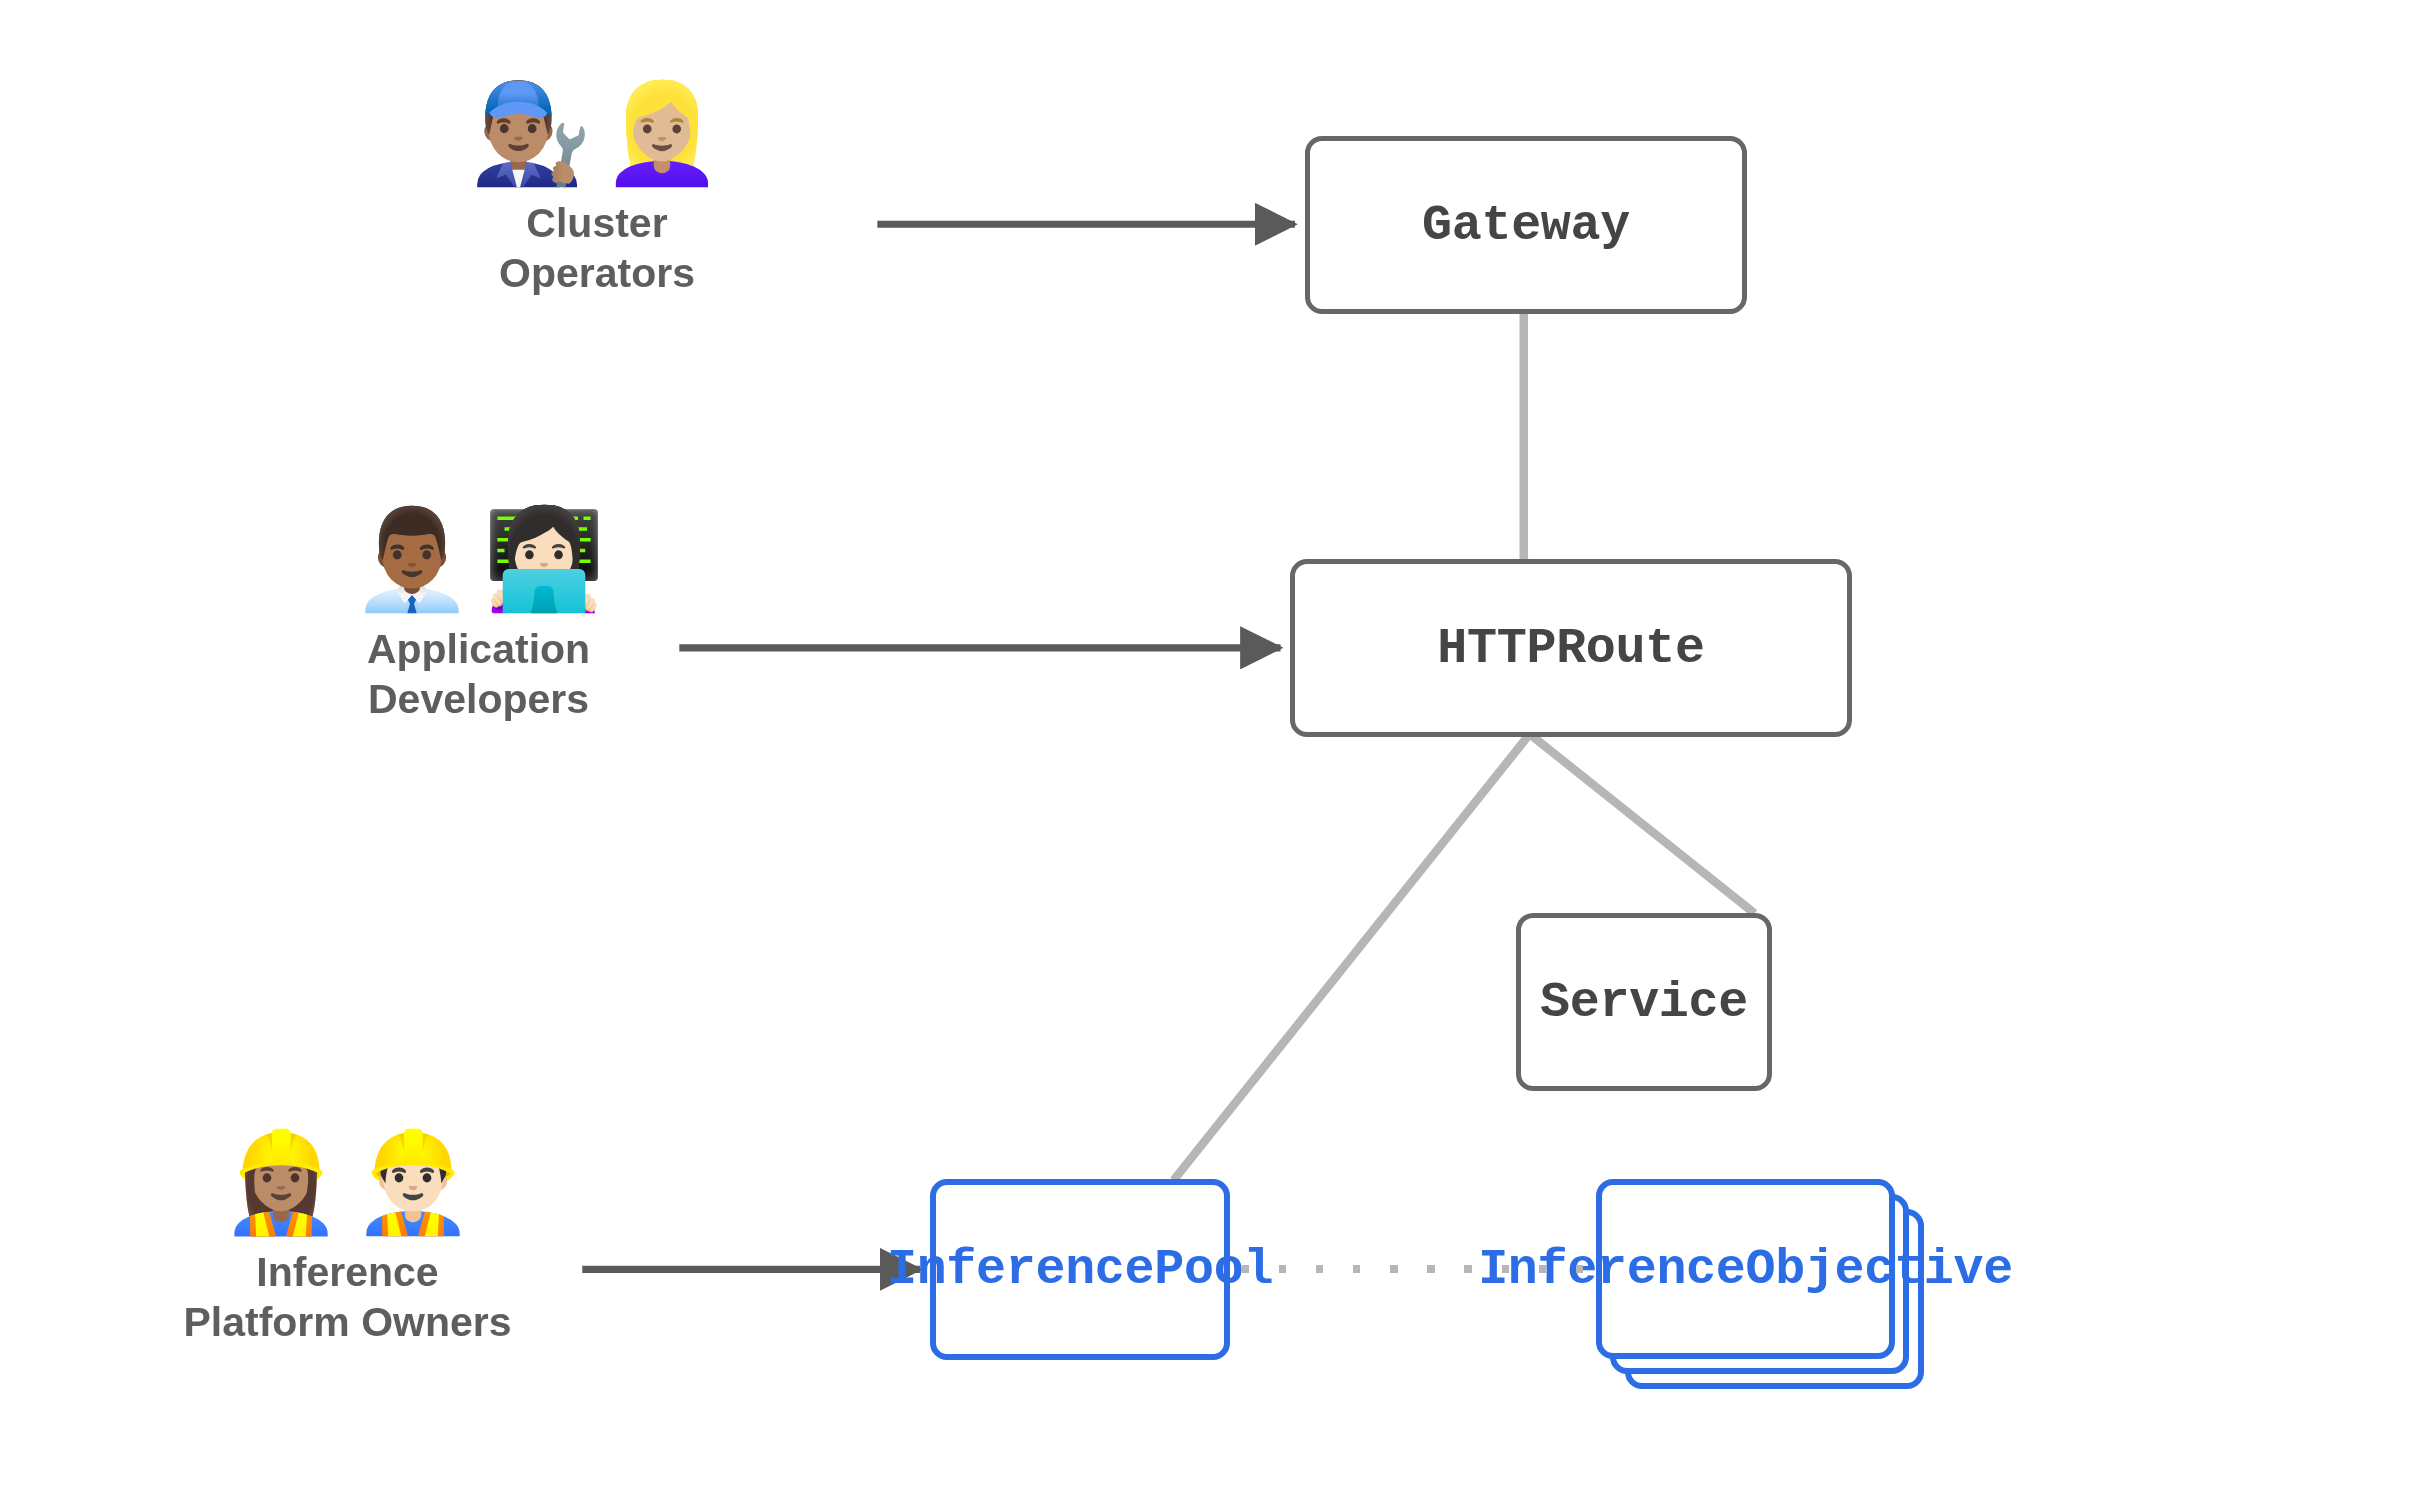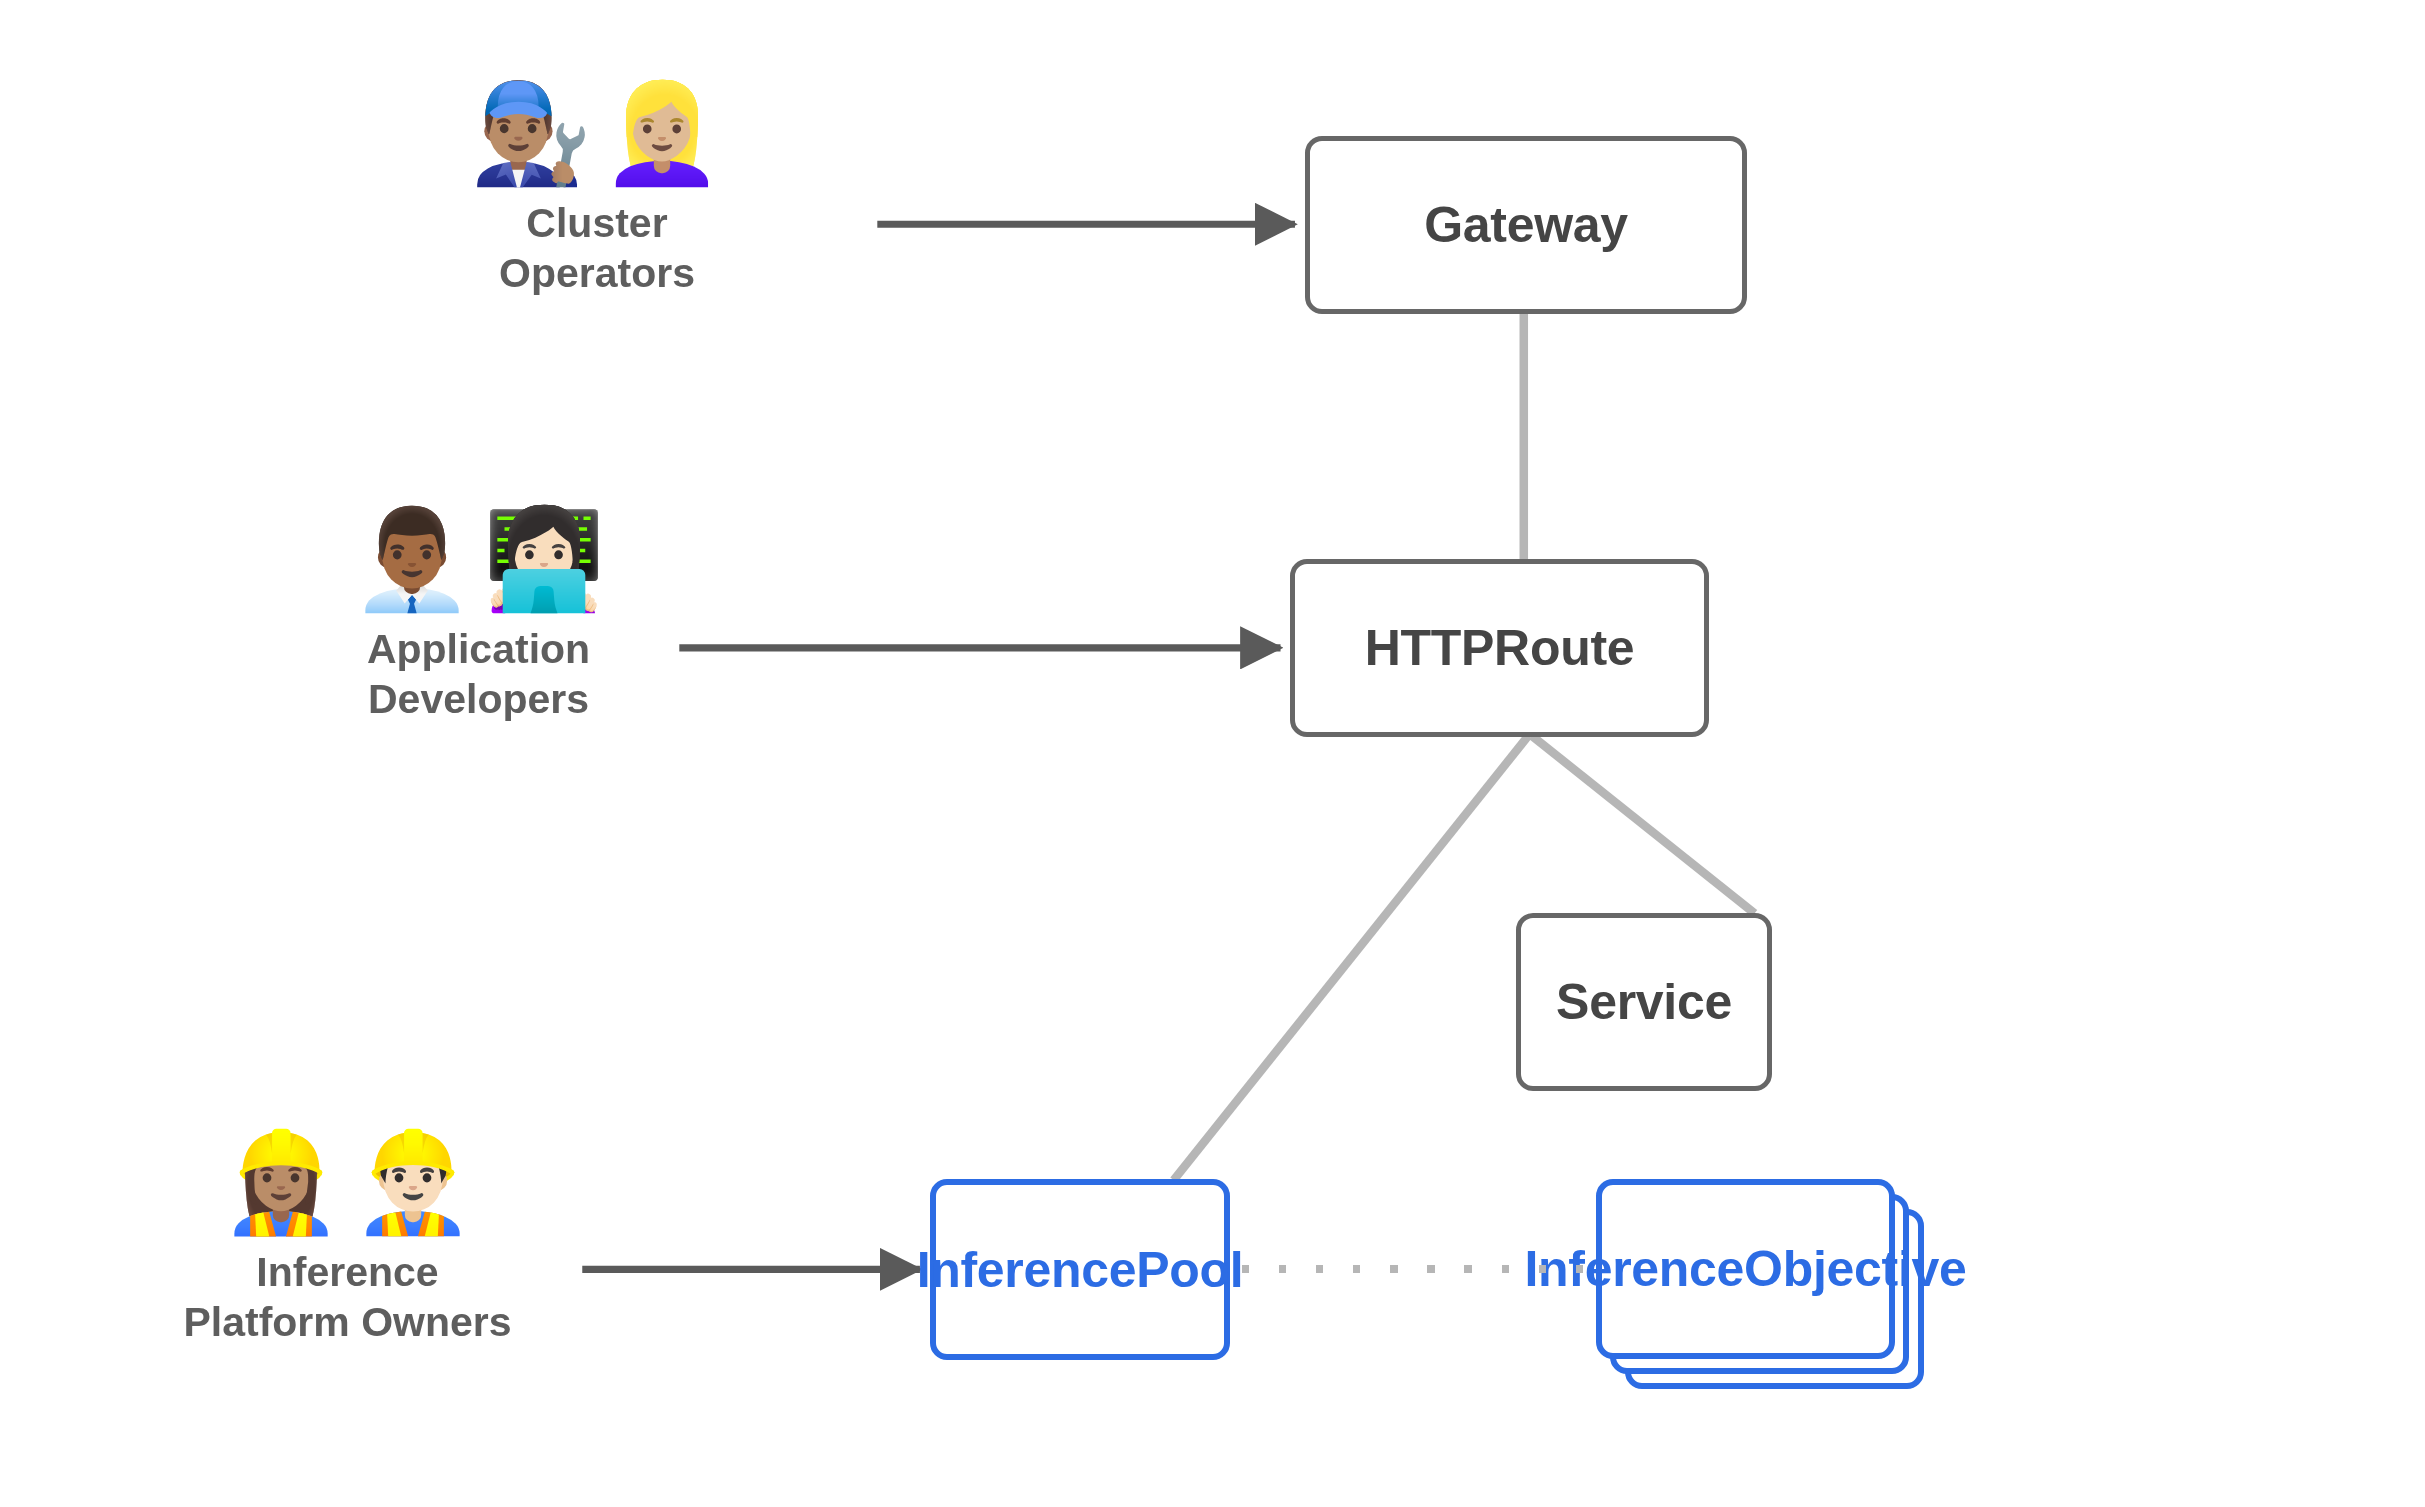--- a/index.html
+++ b/index.html
@@ -69,20 +69,21 @@
     color: #454545;
   }
   .node.blue {
     border: 6.6px solid #2c6ce4;
     color: #2c6ce4;
   }
   .node-label {
     font-size: 50px;
     letter-spacing: -0.3px;
     white-space: nowrap;
+    font-family: Liberation Mono, monospace;
   }
 
   
   .stack-wrap {
     position: absolute;
   }
   .stack-card {
     position: absolute;
     box-sizing: border-box;
     background: #ffffff;
@@ -158,21 +159,21 @@
   <div class="persona" style="left:131px; top:1128px; width:433px;">
     <div class="persona-emoji">👷🏽‍♀️👷🏻‍♂️</div>
     <div class="persona-label">Inference
 Platform Owners</div>
   </div>
 
   <div class="node gray" style="left:1305px; top:136px; width:442px; height:178px;">
     <span class="node-label">Gateway</span>
   </div>
 
-  <div class="node gray" style="left:1290px; top:559px; width:419px; height:178px;">
+  <div class="node gray" style="left:1290px; top:559px; width:562px; height:178px;">
     <span class="node-label">HTTPRoute</span>
   </div>
 
   <div class="node gray" style="left:1516px; top:913px; width:256px; height:178px;">
     <span class="node-label">Service</span>
   </div>
 
   <div class="node blue" style="left:930px; top:1179px; width:300px; height:181px;align-items:center;">
     <span class="node-label">InferencePool</span>
   </div>

